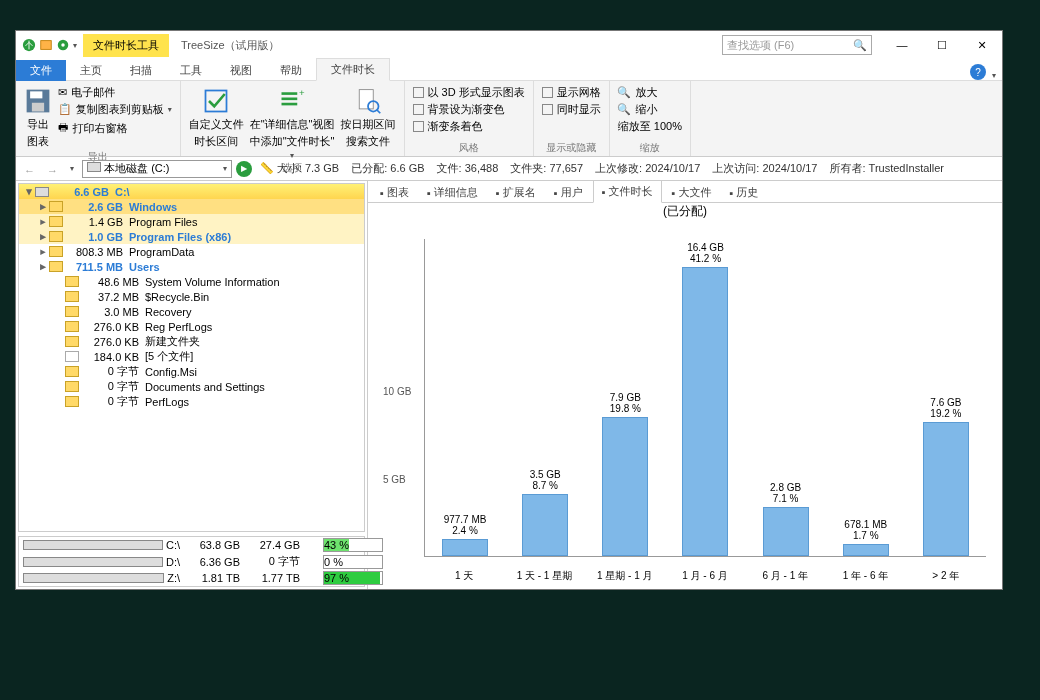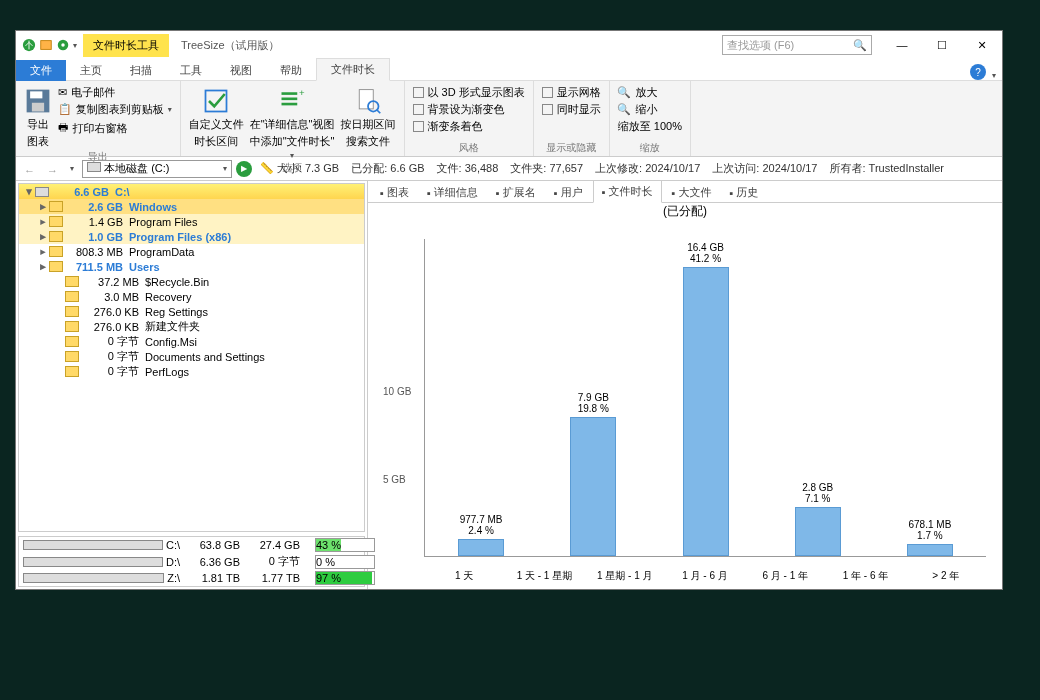--- a/index.html
+++ b/index.html
@@ -46,21 +46,21 @@
 .hl1{background:#ffe082;}
 .hl2{background:#fff3c4;}
 .blue-link{color:#2c7cd6;font-weight:bold;}
 .drive-panel{border:1px solid #ccc;margin:2px;font-size:10px;}
 .drive-header{display:flex;padding:2px 4px;border-bottom:1px solid #eee;}
 .drive-header span:nth-child(1){flex:1;}
 .drive-header span{width:60px;text-align:right;}
 .drive-row{display:flex;padding:1px 4px;align-items:center;}
 .drive-row span:nth-child(1){flex:1;text-align:left;display:flex;align-items:center;gap:3px;}
 .drive-row span{width:60px;text-align:right;}
-.pct-cell{display:inline-block;width:50px;text-align:center;border:1px solid #999;margin-left:15px;}
+.pct-cell{display:inline-block;width:50px;text-align:center;border:1px solid #999;margin-left:23px;}
 .right-pane{flex:1;display:flex;flex-direction:column;min-height:0;}
 .rtabs{display:flex;border-bottom:1px solid #ccc;height:22px;align-items:flex-end;padding-left:4px;gap:2px;}
 .rtab{padding:3px 8px;display:flex;align-items:center;gap:3px;color:#444;position:relative;top:1px;}
 .rtab.active{border:1px solid #ccc;border-bottom:1px solid #fff;background:#fff;}
 .chart-area{flex:1;position:relative;}
 .chart-title{text-align:center;font-weight:bold;padding-top:2px;}
 .chart-sub{text-align:center;font-size:12px;}
 .plot{position:absolute;left:56px;right:16px;top:36px;bottom:32px;border-left:1px solid #999;border-bottom:1px solid #999;}
 .ytick{position:absolute;left:-42px;font-size:10px;color:#555;transform:translateY(50%);}
 .bars{position:absolute;left:0;right:0;bottom:0;top:0;display:flex;align-items:flex-end;}
@@ -290,40 +290,52 @@
           </div>
           <div class="tree-row blue-link" style="padding-left:18px">
       <span class="exp">▸</span>
             <span class="fld "></span>
       <span class="sz">711.5 MB</span>
             <span>Users</span>
           </div>
           <div class="tree-row " style="padding-left:34px">
       <span class="exp"></span>
             <span class="fld "></span>
+      <span class="sz">48.6 MB</span>
+            <span>System Volume Information</span>
+          </div>
+          <div class="tree-row " style="padding-left:34px">
+      <span class="exp"></span>
+            <span class="fld "></span>
       <span class="sz">37.2 MB</span>
             <span>$Recycle.Bin</span>
           </div>
           <div class="tree-row " style="padding-left:34px">
       <span class="exp"></span>
             <span class="fld "></span>
       <span class="sz">3.0 MB</span>
             <span>Recovery</span>
           </div>
           <div class="tree-row " style="padding-left:34px">
       <span class="exp"></span>
             <span class="fld "></span>
       <span class="sz">276.0 KB</span>
-            <span>Reg Settings</span>
+            <span>Reg PerfLogs</span>
           </div>
           <div class="tree-row " style="padding-left:34px">
       <span class="exp"></span>
             <span class="fld "></span>
       <span class="sz">276.0 KB</span>
             <span>新建文件夹</span>
+          </div>
+          <div class="tree-row " style="padding-left:34px">
+      <span class="exp"></span>
+            <span class="fld file"></span>
+      <span class="sz">184.0 KB</span>
+            <span>[5 个文件]</span>
           </div>
           <div class="tree-row " style="padding-left:34px">
       <span class="exp"></span>
             <span class="fld "></span>
       <span class="sz">0 字节</span>
             <span>Config.Msi</span>
           </div>
           <div class="tree-row " style="padding-left:34px">
       <span class="exp"></span>
             <span class="fld "></span>
@@ -380,34 +392,42 @@
         <div class="chart-sub">(已分配)</div>
         <div class="plot" id="plot">
             <div class="ytick" style="top:72.22222222222223%">5 GB</div>
             <div class="ytick" style="top:44.44444444444444%">10 GB</div>
             <div class="bars">
               <div class="bar-col">
     <div class="bar-label" style="bottom:6.305555555555555%;">977.7 MB<br>2.4 %</div>
     <div class="bar" style="height:5.305555555555555%"></div>
               </div>
               <div class="bar-col">
+    <div class="bar-label" style="bottom:20.444444444444446%;">3.5 GB<br>8.7 %</div>
+    <div class="bar" style="height:19.444444444444446%"></div>
+              </div>
+              <div class="bar-col">
     <div class="bar-label" style="bottom:44.888888888888886%;">7.9 GB<br>19.8 %</div>
     <div class="bar" style="height:43.888888888888886%"></div>
               </div>
               <div class="bar-col">
     <div class="bar-label" style="bottom:92.1111111111111%;">16.4 GB<br>41.2 %</div>
     <div class="bar" style="height:91.1111111111111%"></div>
               </div>
               <div class="bar-col">
     <div class="bar-label" style="bottom:16.555555555555557%;">2.8 GB<br>7.1 %</div>
     <div class="bar" style="height:15.555555555555555%"></div>
               </div>
               <div class="bar-col">
     <div class="bar-label" style="bottom:4.677777777777777%;">678.1 MB<br>1.7 %</div>
     <div class="bar" style="height:3.6777777777777776%"></div>
+              </div>
+              <div class="bar-col">
+    <div class="bar-label" style="bottom:43.22222222222222%;">7.6 GB<br>19.2 %</div>
+    <div class="bar" style="height:42.22222222222222%"></div>
               </div>
             </div>
           </div>
         <div class="xlabels" id="xlabels">
             <div class="xlab">1 天</div>
             <div class="xlab">1 天 - 1 星期</div>
             <div class="xlab">1 星期 - 1 月</div>
             <div class="xlab">1 月 - 6 月</div>
             <div class="xlab">6 月 - 1 年</div>
             <div class="xlab">1 年 - 6 年</div>

